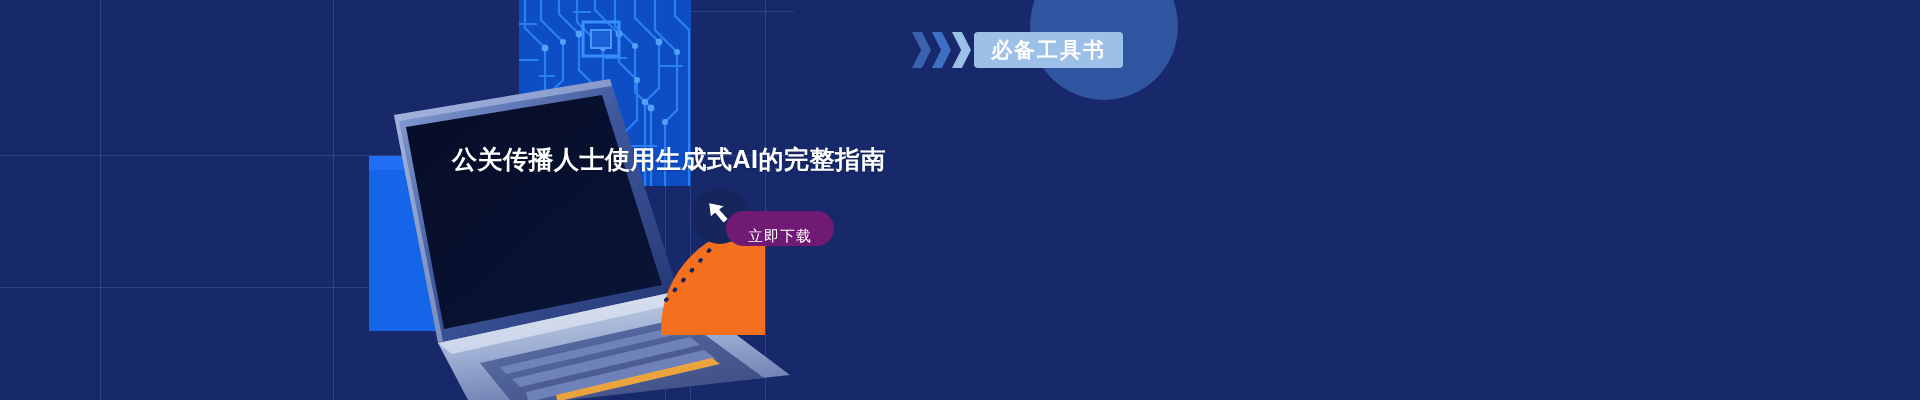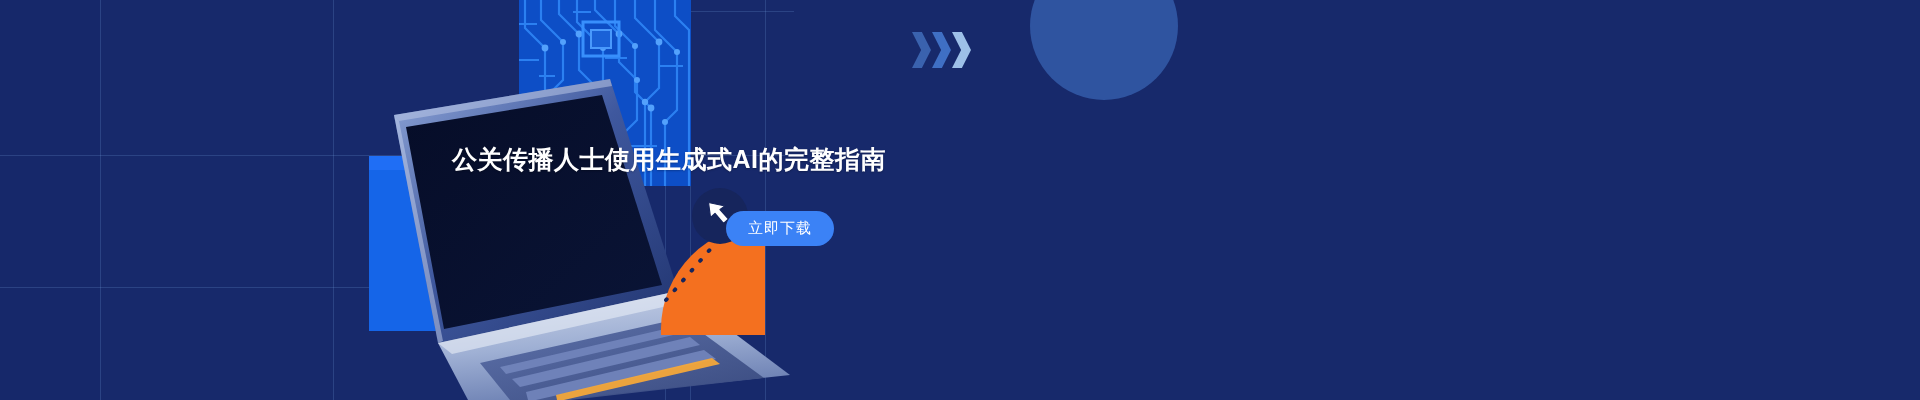--- a/index.html
+++ b/index.html
@@ -80,22 +80,22 @@
   .cursor-arrow{
     position:absolute;left:703px;top:198px;width:34px;height:34px;
   }
 
   
   .cta{
     position:absolute;
     left:726px;top:211px;
     height:35px;
     padding:0 22px;
-    display:flex;align-items:center;justify-content:center;
-    background:#3b82f6;
+    display:flex;align-items:flex-end;justify-content:center;
+    background:#701a75;
     border-radius:18px;
     border:none;
     cursor:pointer;
   }
   .cta-label{
     color:#ffffff;
     font-size:15px;
     letter-spacing:1px;
     white-space:nowrap;
     font-family:"Liberation Sans","DejaVu Sans",sans-serif;
@@ -267,15 +267,18 @@
   <div class="cta">
     <span class="cta-label">立即下载</span>
   </div>
 
   <div class="title">公关传播人士使用生成式AI的完整指南</div>
 
   <div class="badge">
     <span class="chev c1"></span>
     <span class="chev c2"></span>
     <span class="chev c3"></span>
+    <span class="badge-pill">
+      <span class="badge-label">必备工具书</span>
+    </span>
   </div>
 
 </div>
 
 </body></html>

